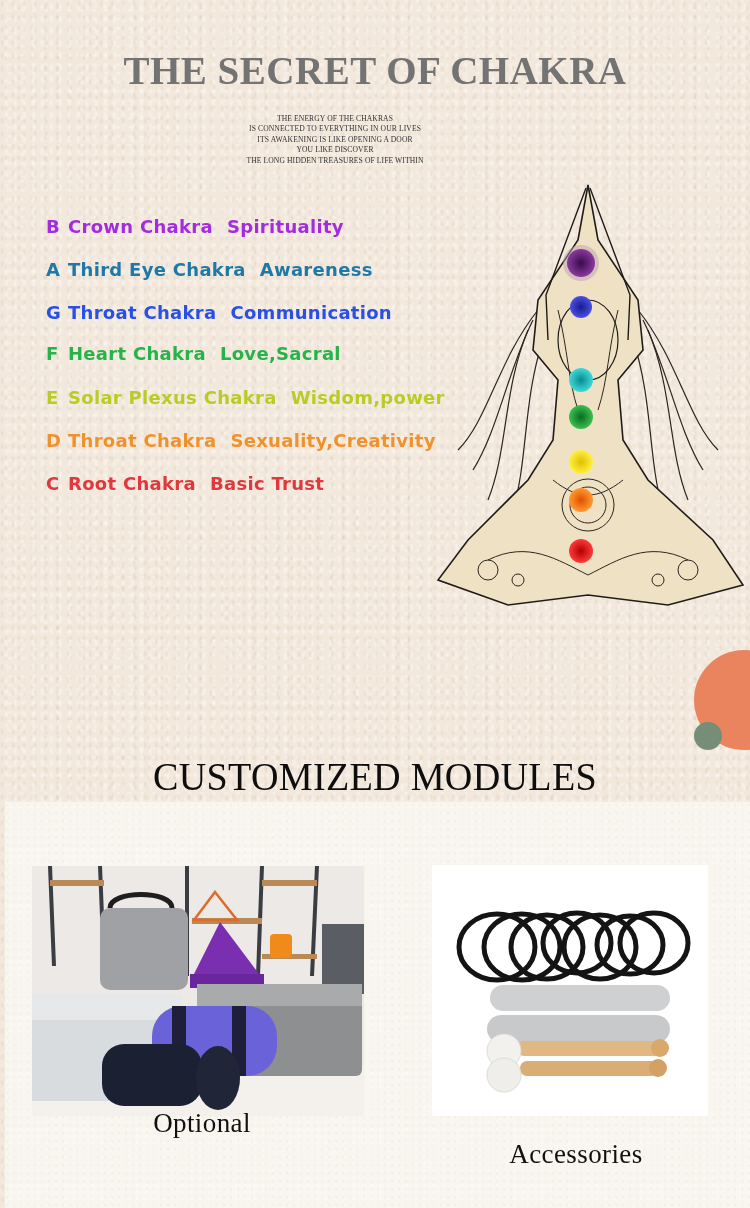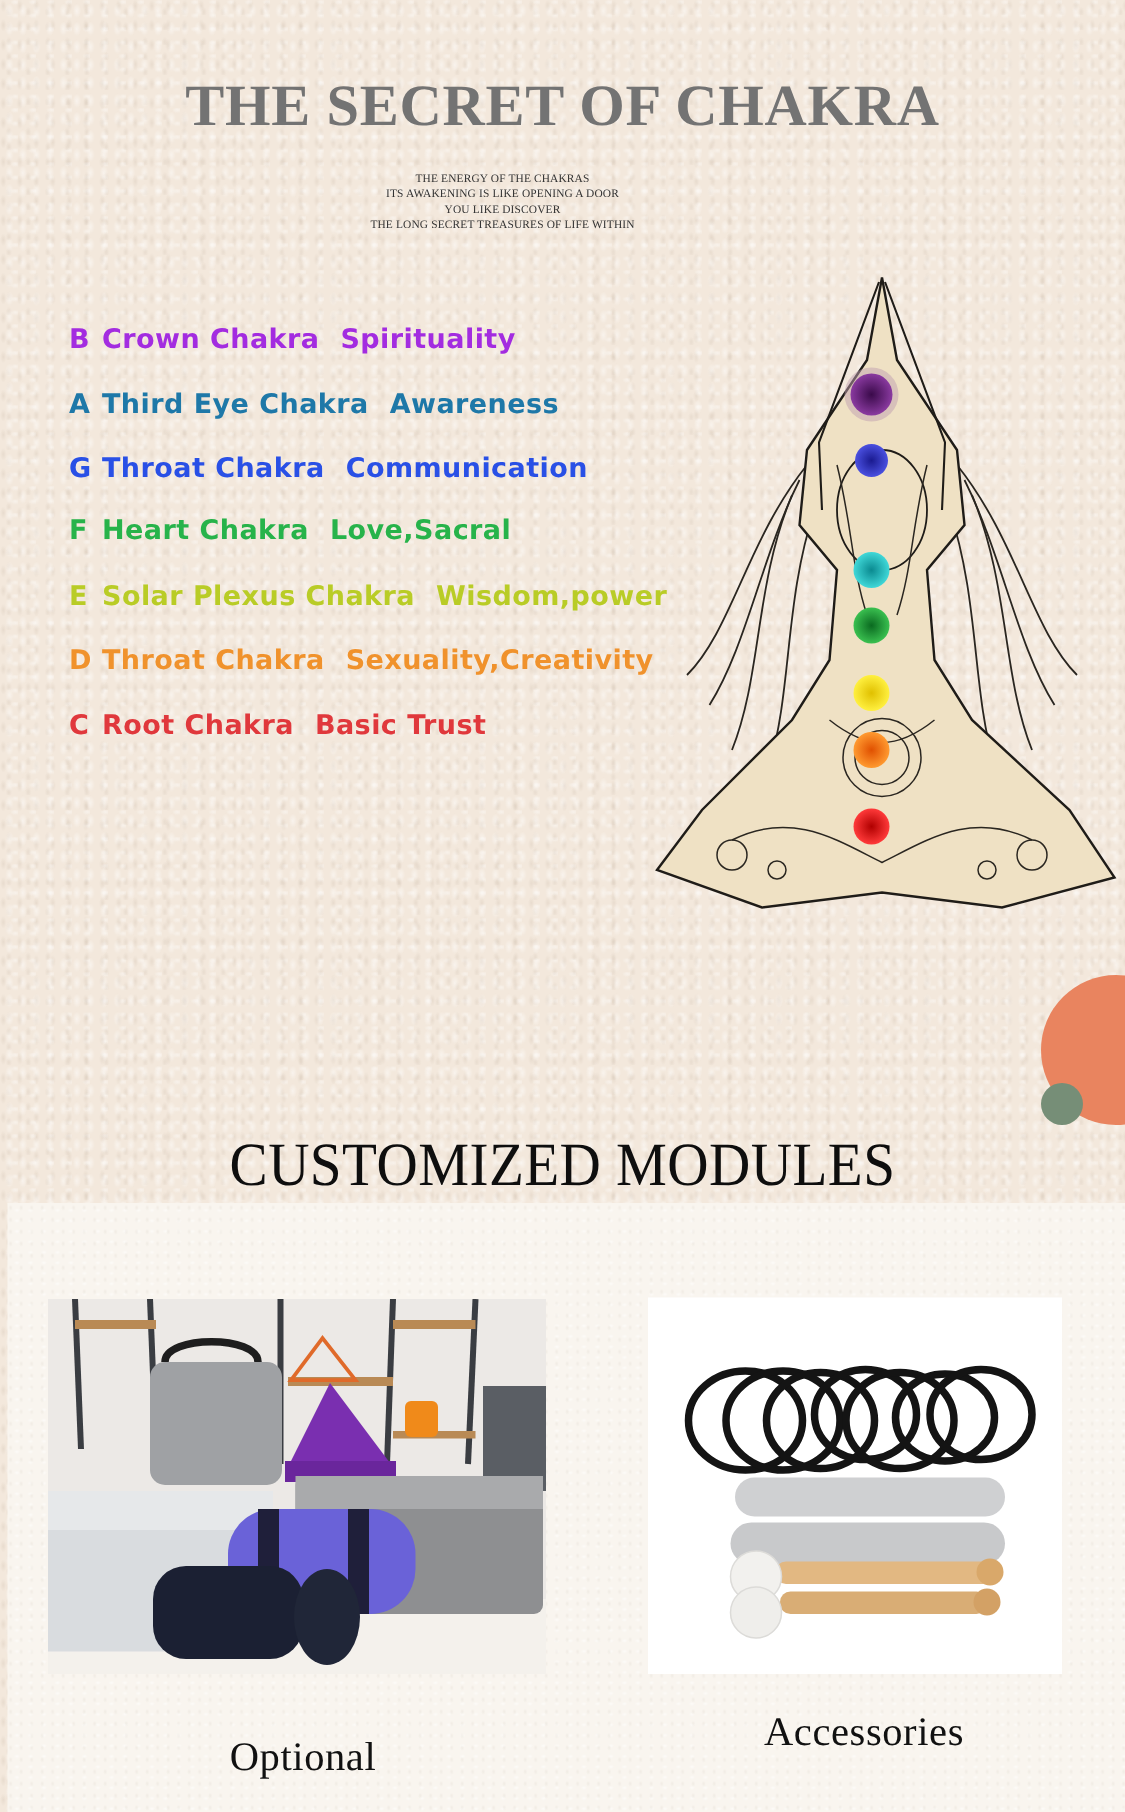--- a/index.html
+++ b/index.html
@@ -87,23 +87,24 @@
       font-family: "Liberation Serif", serif;
       font-size: 27px; letter-spacing: 0.4px; color: #111;
     }
   </style>
 </head>
 <body>
 
 <h1 class="page-title">THE SECRET OF CHAKRA</h1>
 <div class="subtitle">
   <div>THE ENERGY OF THE CHAKRAS</div>
+  <div>IS CONNECTED TO EVERYTHING IN OUR LIVES</div>
   <div>ITS AWAKENING IS LIKE OPENING A DOOR</div>
   <div>YOU LIKE DISCOVER</div>
-  <div>THE LONG SECRET TREASURES OF LIFE WITHIN</div>
+  <div>THE LONG HIDDEN TREASURES OF LIFE WITHIN</div>
 </div>
 
 <div class="chakra-list">
   <div class="chakra-row" style="top:4px;color:#a32ce0">
     <span class="letter">B</span><span class="name">Crown Chakra</span><span>Spirituality</span>
   </div>
   <div class="chakra-row" style="top:47px;color:#1e78a8">
     <span class="letter">A</span><span class="name">Third Eye Chakra</span><span>Awareness</span>
   </div>
   <div class="chakra-row" style="top:90px;color:#2950e6">
@@ -239,21 +240,21 @@
       <rect x="165" y="118" width="165" height="22" fill="#a9aaac"></rect>
 
       <rect x="120" y="140" width="125" height="70" rx="30" fill="#6a62d8"></rect>
       <rect x="140" y="140" width="14" height="70" fill="#1f1f3a"></rect>
       <rect x="200" y="140" width="14" height="70" fill="#1f1f3a"></rect>
 
       <rect x="70" y="178" width="100" height="62" rx="22" fill="#1b2033"></rect>
       <ellipse cx="186" cy="212" rx="22" ry="32" fill="#202638"></ellipse>
     </svg>
   </div>
-  <div class="module-label" style="left:32px;top:1156px;width:340px;">Optional</div>
+  <div class="module-label" style="left:32px;top:1108px;width:340px;">Optional</div>
 </div>
 
 <div class="module">
   <div class="module-image" style="left:432px;top:865px;width:276px;height:251px;">
     <svg width="276" height="251" viewBox="0 0 276 251">
       <rect width="276" height="251" fill="#ffffff"></rect>
 
       <g fill="none" stroke="#141414" stroke-width="5">
         <ellipse cx="65" cy="82" rx="38" ry="33"></ellipse>
         <ellipse cx="90" cy="82" rx="38" ry="33"></ellipse>

